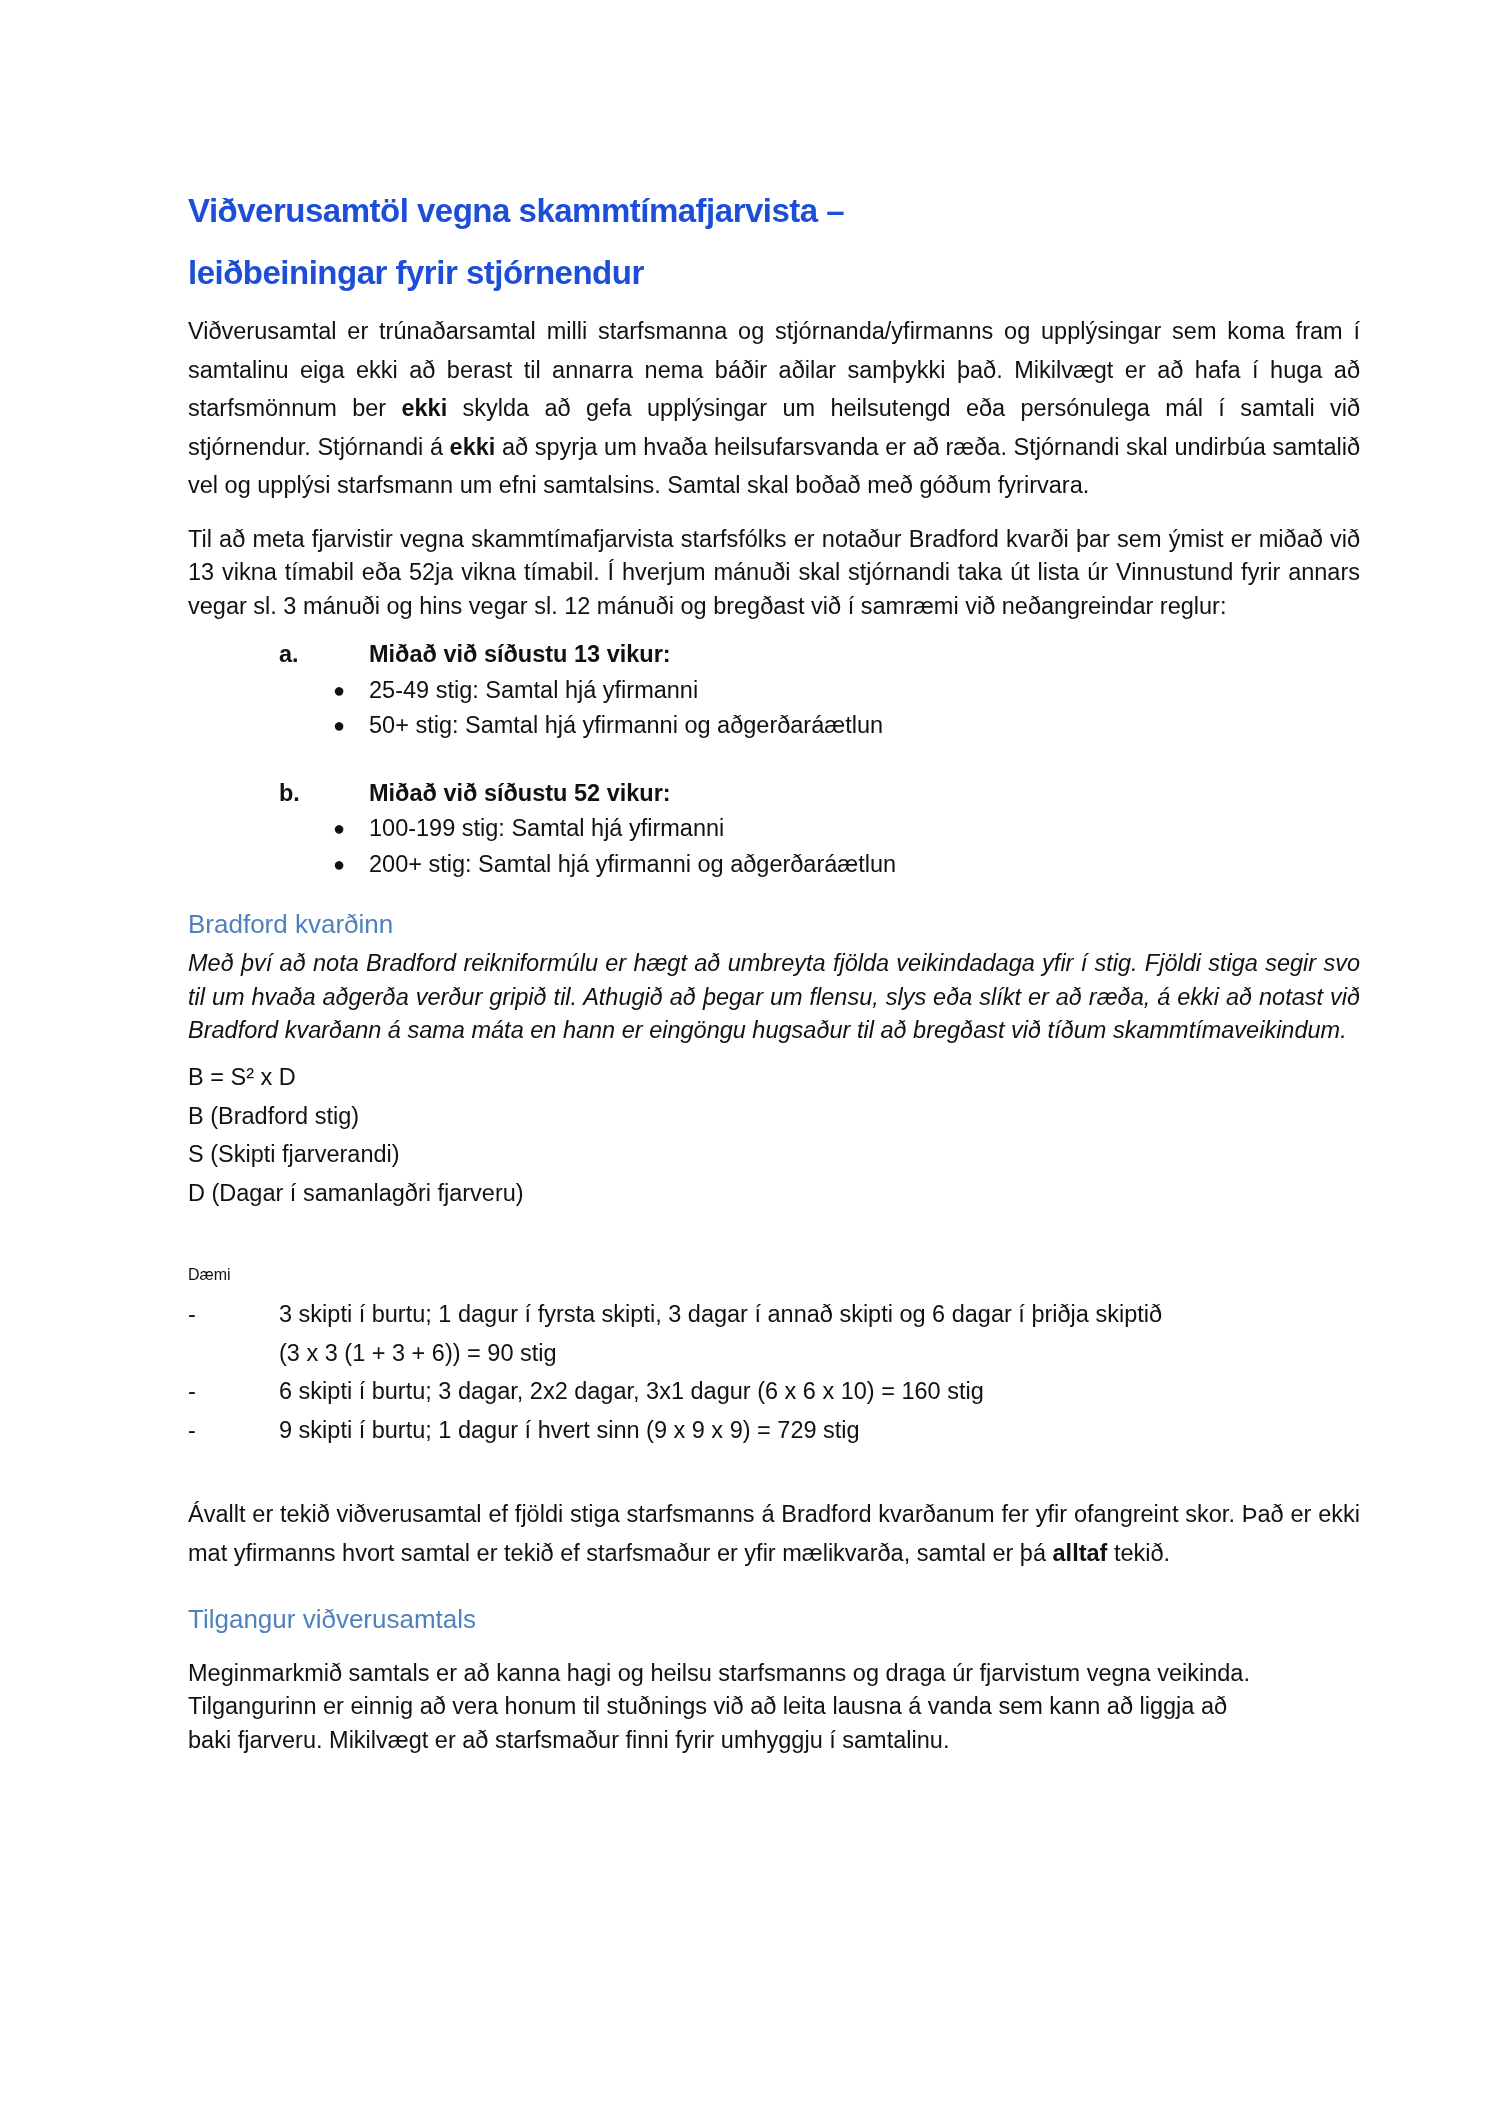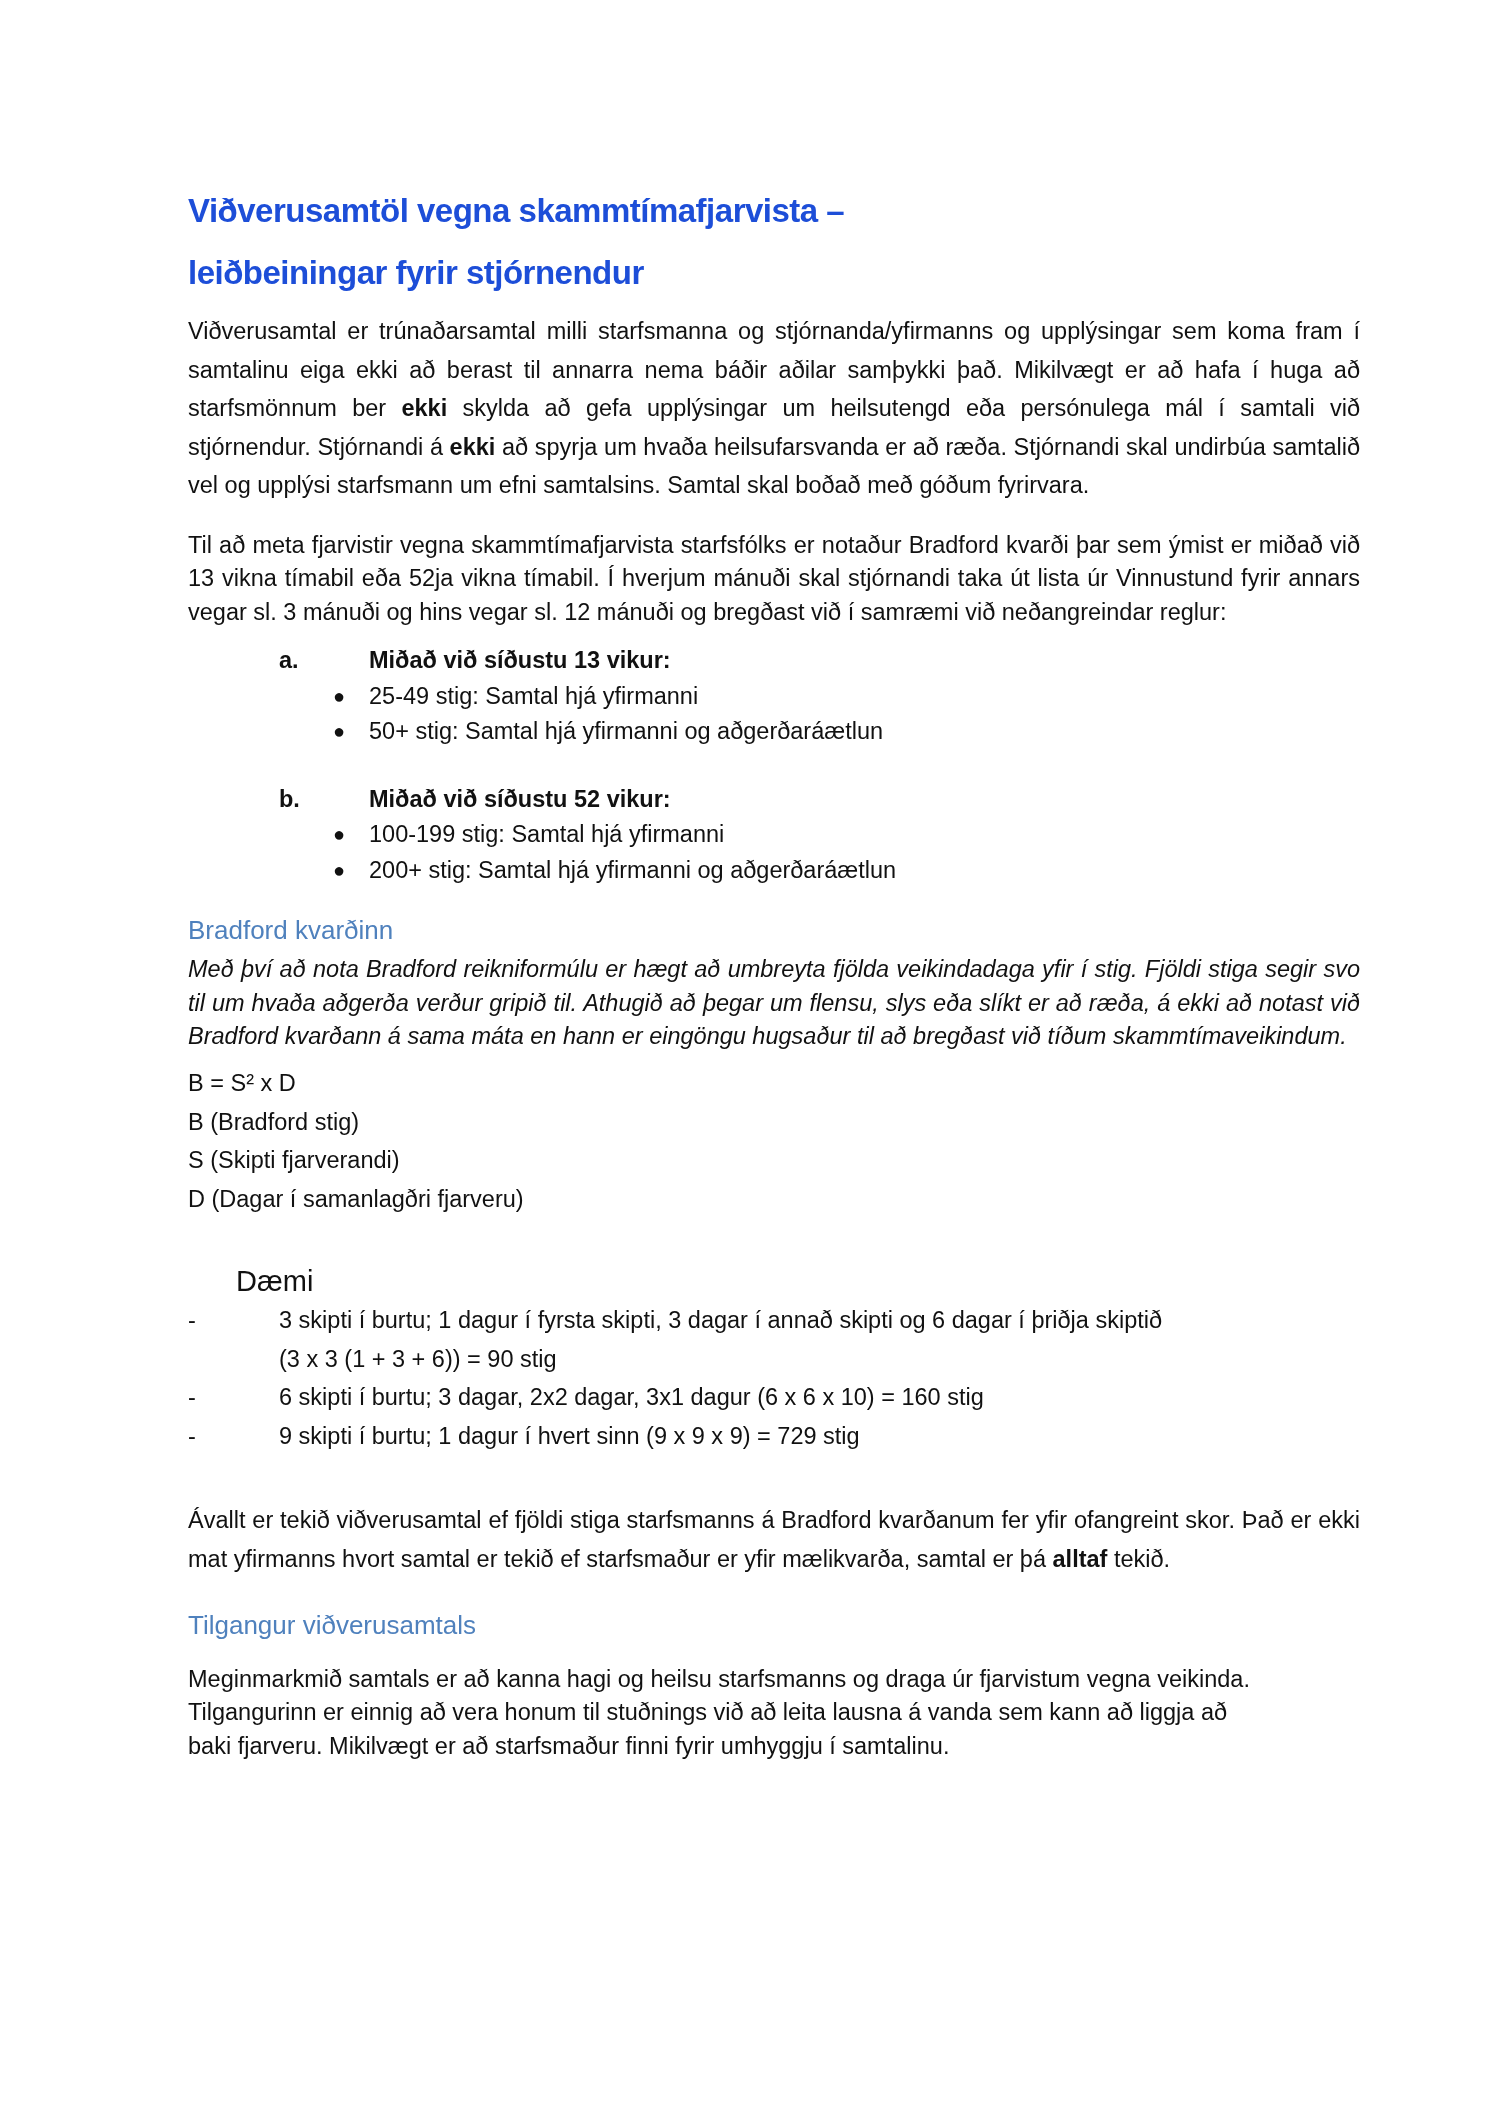--- a/index.html
+++ b/index.html
@@ -10,31 +10,31 @@
   }
   .page { position: absolute; left: 188px; top: 180px; width: 1172px; }
   .title {
     font-family: "Liberation Sans", sans-serif;
     font-weight: bold; color: #1d4ed8; font-size: 33px; line-height: 62px;
     margin: 0; letter-spacing: -0.5px;
   }
   .p { font-size: 23.5px; margin: 0; }
   .p.justify { text-align: justify; }
   .p1 { line-height: 38.6px; margin-top: 8px; }
-  .p2 { line-height: 33.5px; margin-top: 24px; }
+  .p2 { line-height: 33.5px; margin-top: 18px; }
   .list { margin-top: 14px; font-size: 23.5px; line-height: 35.5px; }
   .list .hd { display: flex; font-weight: bold; }
   .list .letter { width: 90px; padding-left: 91px; }
   .list .bul { display: flex; padding-left: 145px; }
   .list .dot { width: 36px; font-size: 20px; }
   .list .gap { height: 32px; }
   .h2 { color: #4f81bd; font-size: 26px; line-height: 40px; margin: 22px 0 0 0; font-weight: normal; }
   .p3 { line-height: 33.5px; margin-top: 3px; font-style: italic; }
   .formula { margin-top: 10px; font-size: 23.5px; line-height: 38.6px; }
-  .example-label { margin-top: 44px; font-size: 29px; line-height: 38.6px; margin-left: 48px; }
+  .example-label { margin-top: 44px; font-size: 16px; line-height: 38.6px; }
   .ex { font-size: 23.5px; line-height: 38.6px; }
   .ex .row { display: flex; }
   .ex .dash { width: 91px; }
   .p4 { line-height: 38.6px; margin-top: 46px; }
   .p5 { line-height: 33.5px; margin-top: 18px; }
 </style>
 </head>
 <body>
 
 <div class="page">

